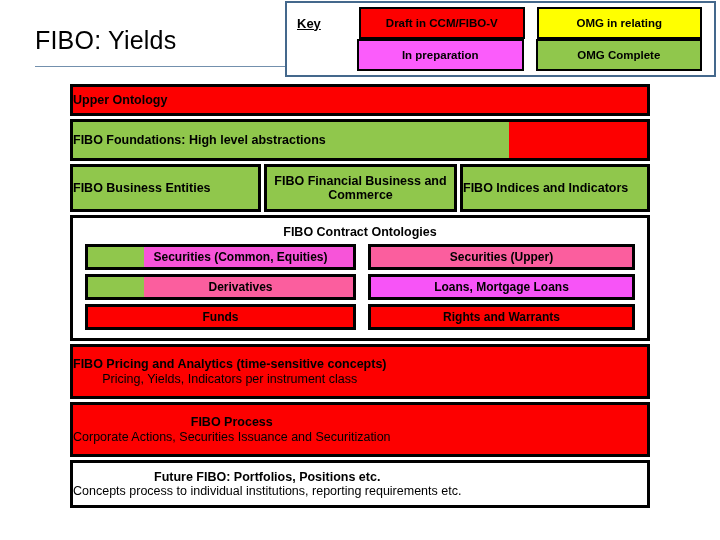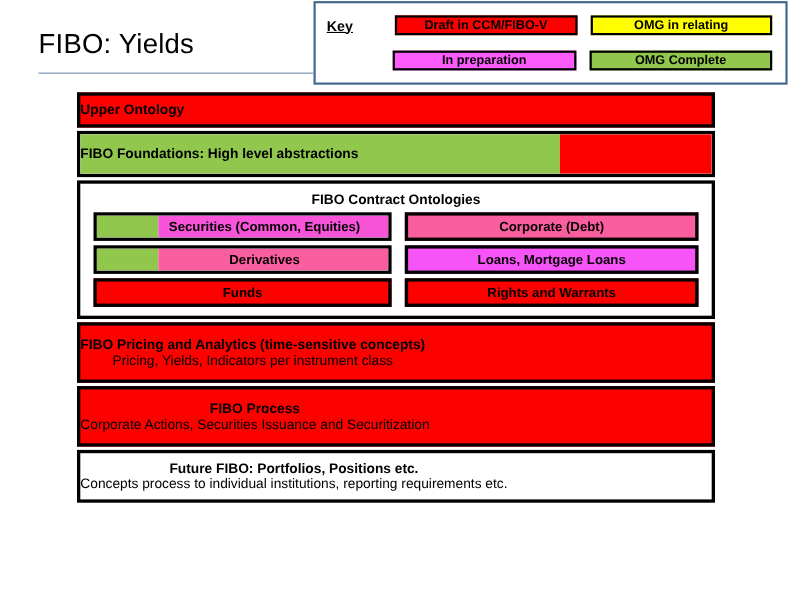--- a/index.html
+++ b/index.html
@@ -69,21 +69,21 @@
     color: #000000;
     text-decoration: underline;
     padding-left: 2px;
   }
   .key-spacer {
     width: 56px;
     flex: 0 0 56px;
   }
   .key-chip {
     flex: 1 1 0;
-    height: 18px;
+    height: 32px;
     margin: 0 6px;
     border: 2px solid #000000;
     box-sizing: border-box;
     display: flex;
     align-items: center;
     justify-content: center;
     font-size: 11.5px;
     font-weight: bold;
     color: #000000;
     white-space: nowrap;
@@ -230,34 +230,51 @@
   <div class="band h-found">
     <div class="split-fill">
       <i style="width:76%;background:#90c74c"></i>
       <i style="width:24%;background:#fd0000"></i>
     </div>
     <div class="band-text" style="margin-right:100px">
       <span class="t-main">FIBO Foundations: High level abstractions</span>
     </div>
   </div>
 
+  <div class="row3">
+    <div class="band h-three col-a" style="background:#90c74c">
+      <div class="band-text">
+        <span class="t-main">FIBO Business Entities</span>
+      </div>
+    </div>
+    <div class="band h-three col-b" style="background:#90c74c">
+      <div class="band-text">
+        <span class="t-main">FIBO Financial Business and Commerce</span>
+      </div>
+    </div>
+    <div class="band h-three col-c" style="background:#90c74c">
+      <div class="band-text">
+        <span class="t-main">FIBO Indices and Indicators</span>
+      </div>
+    </div>
+  </div>
 
   <div class="contracts">
     <div class="contracts-title">FIBO Contract Ontologies</div>
 
     <div class="c-row">
       <div class="c-cell c-left">
         <div class="split-fill">
           <i style="width:21%;background:#90c74c"></i>
           <i style="width:79%;background:#f754d9"></i>
         </div>
         <span class="c-label" style="margin-left:40px">Securities (Common, Equities)</span>
       </div>
       <div class="c-cell c-right" style="background:#fb5e9e">
-        <span class="c-label">Corporate (Debt)</span>
+        <span class="c-label">Securities (Upper)</span>
       </div>
     </div>
 
     <div class="c-row">
       <div class="c-cell c-left">
         <div class="split-fill">
           <i style="width:21%;background:#90c74c"></i>
           <i style="width:79%;background:#fb5e9e"></i>
         </div>
         <span class="c-label" style="margin-left:40px">Derivatives</span>

